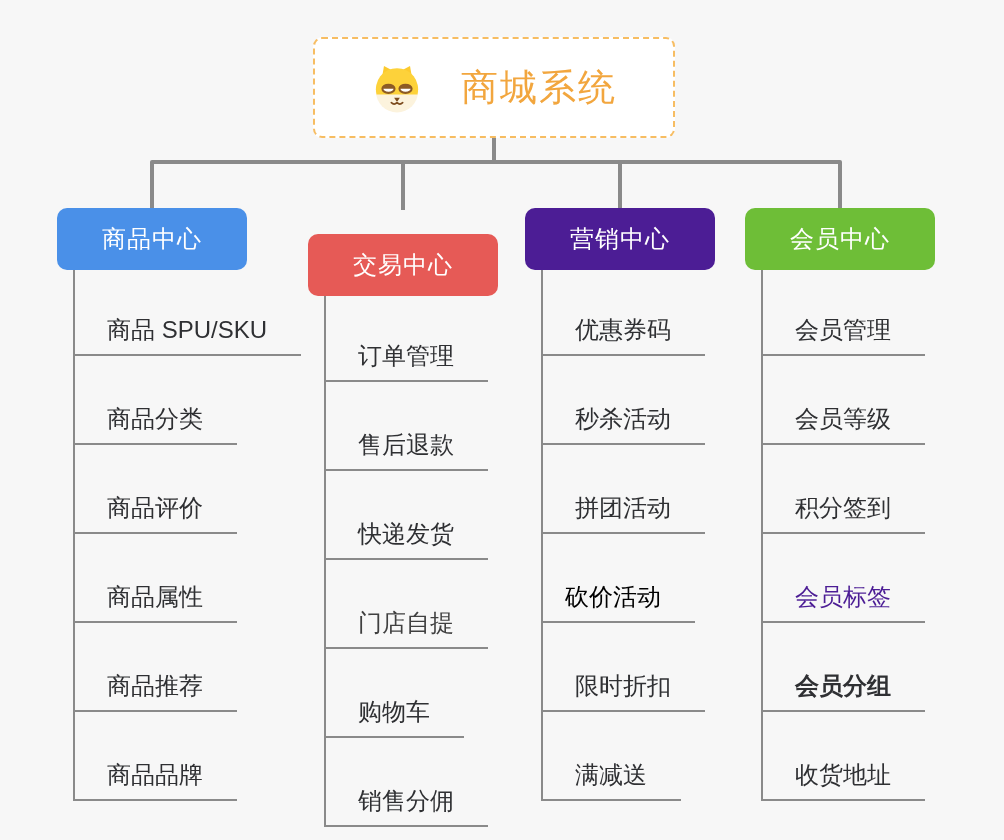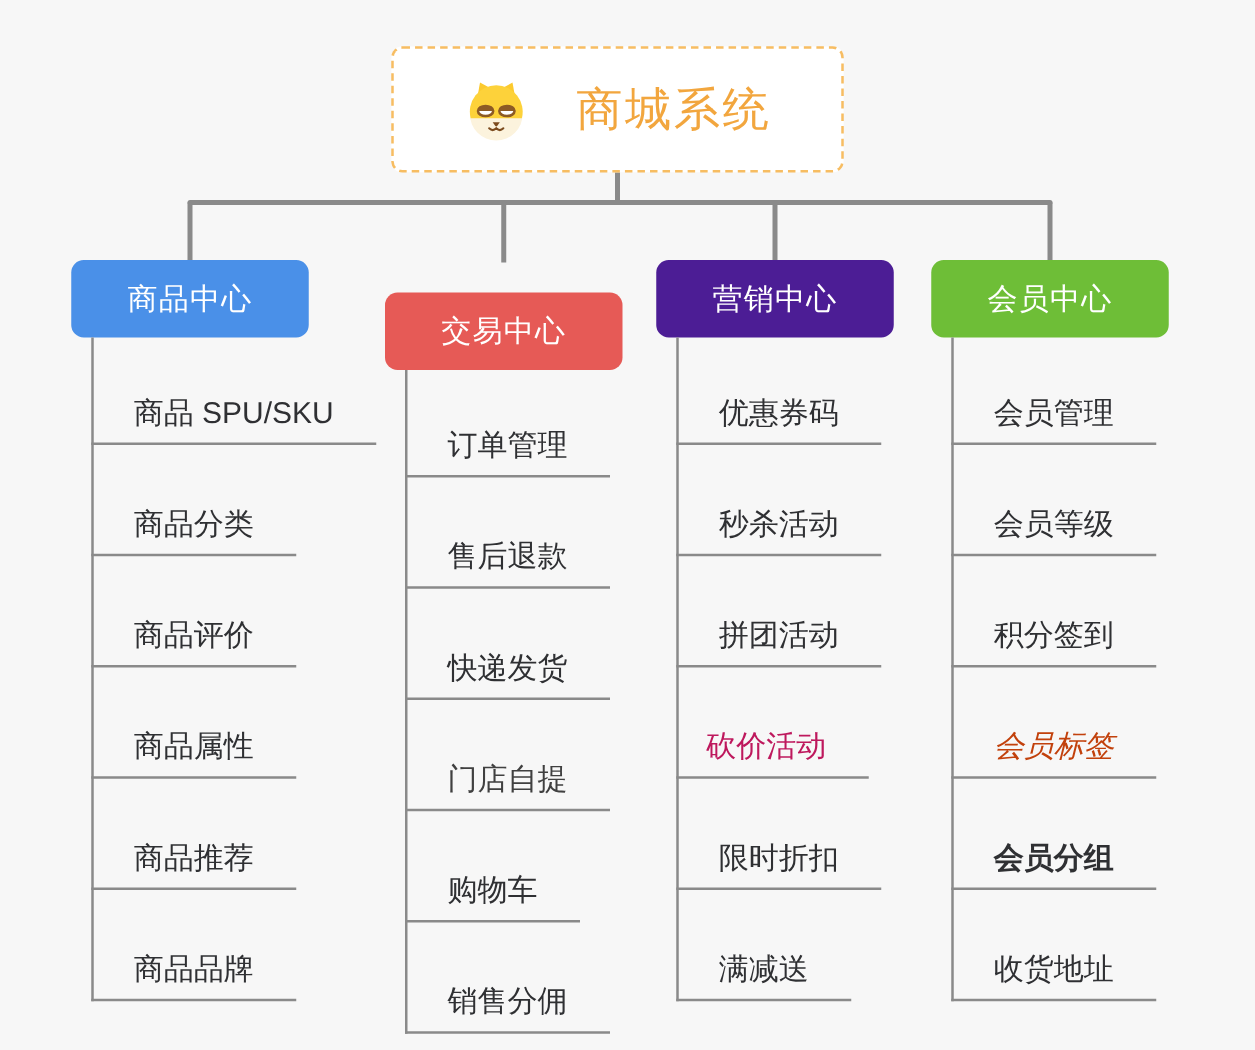--- a/index.html
+++ b/index.html
@@ -127,21 +127,21 @@
     <div class="item first">
           <span class="topic" style="color: rgb(47, 48, 51); text-align: right;">优惠券码</span>
         </div>
         <div class="item">
           <span class="topic" style="color: rgb(47, 48, 51);">秒杀活动</span>
         </div>
         <div class="item">
           <span class="topic" style="color: rgb(47, 48, 51);">拼团活动</span>
         </div>
         <div class="item">
-          <span class="topic" style="color: #be185d; padding-left: 24px;">砍价活动</span>
+          <span class="topic" style="color: #000000; padding-left: 24px;">砍价活动</span>
         </div>
         <div class="item">
           <span class="topic" style="color: rgb(47, 48, 51);">限时折扣</span>
         </div>
         <div class="item">
           <span class="topic" style="color: rgb(47, 48, 51);">满减送</span>
         </div>
       </div>
   </div>
 <div class="conn" style="left: 838px; top: 162px; width: 4px; height: 48px;"></div>
@@ -154,21 +154,21 @@
     <div class="item first">
           <span class="topic" style="color: rgb(47, 48, 51);">会员管理</span>
         </div>
         <div class="item">
           <span class="topic" style="color: rgb(47, 48, 51);">会员等级</span>
         </div>
         <div class="item">
           <span class="topic" style="color: rgb(47, 48, 51);">积分签到</span>
         </div>
         <div class="item">
-          <span class="topic" style="color: #c2410c; font-style: italic;">会员标签</span>
+          <span class="topic" style="color: #4c1d95;">会员标签</span>
         </div>
         <div class="item">
           <span class="topic" style="color: rgb(47, 48, 51); font-weight: bold;">会员分组</span>
         </div>
         <div class="item">
           <span class="topic" style="color: rgb(47, 48, 51);">收货地址</span>
         </div>
       </div>
   </div>
 </div>

